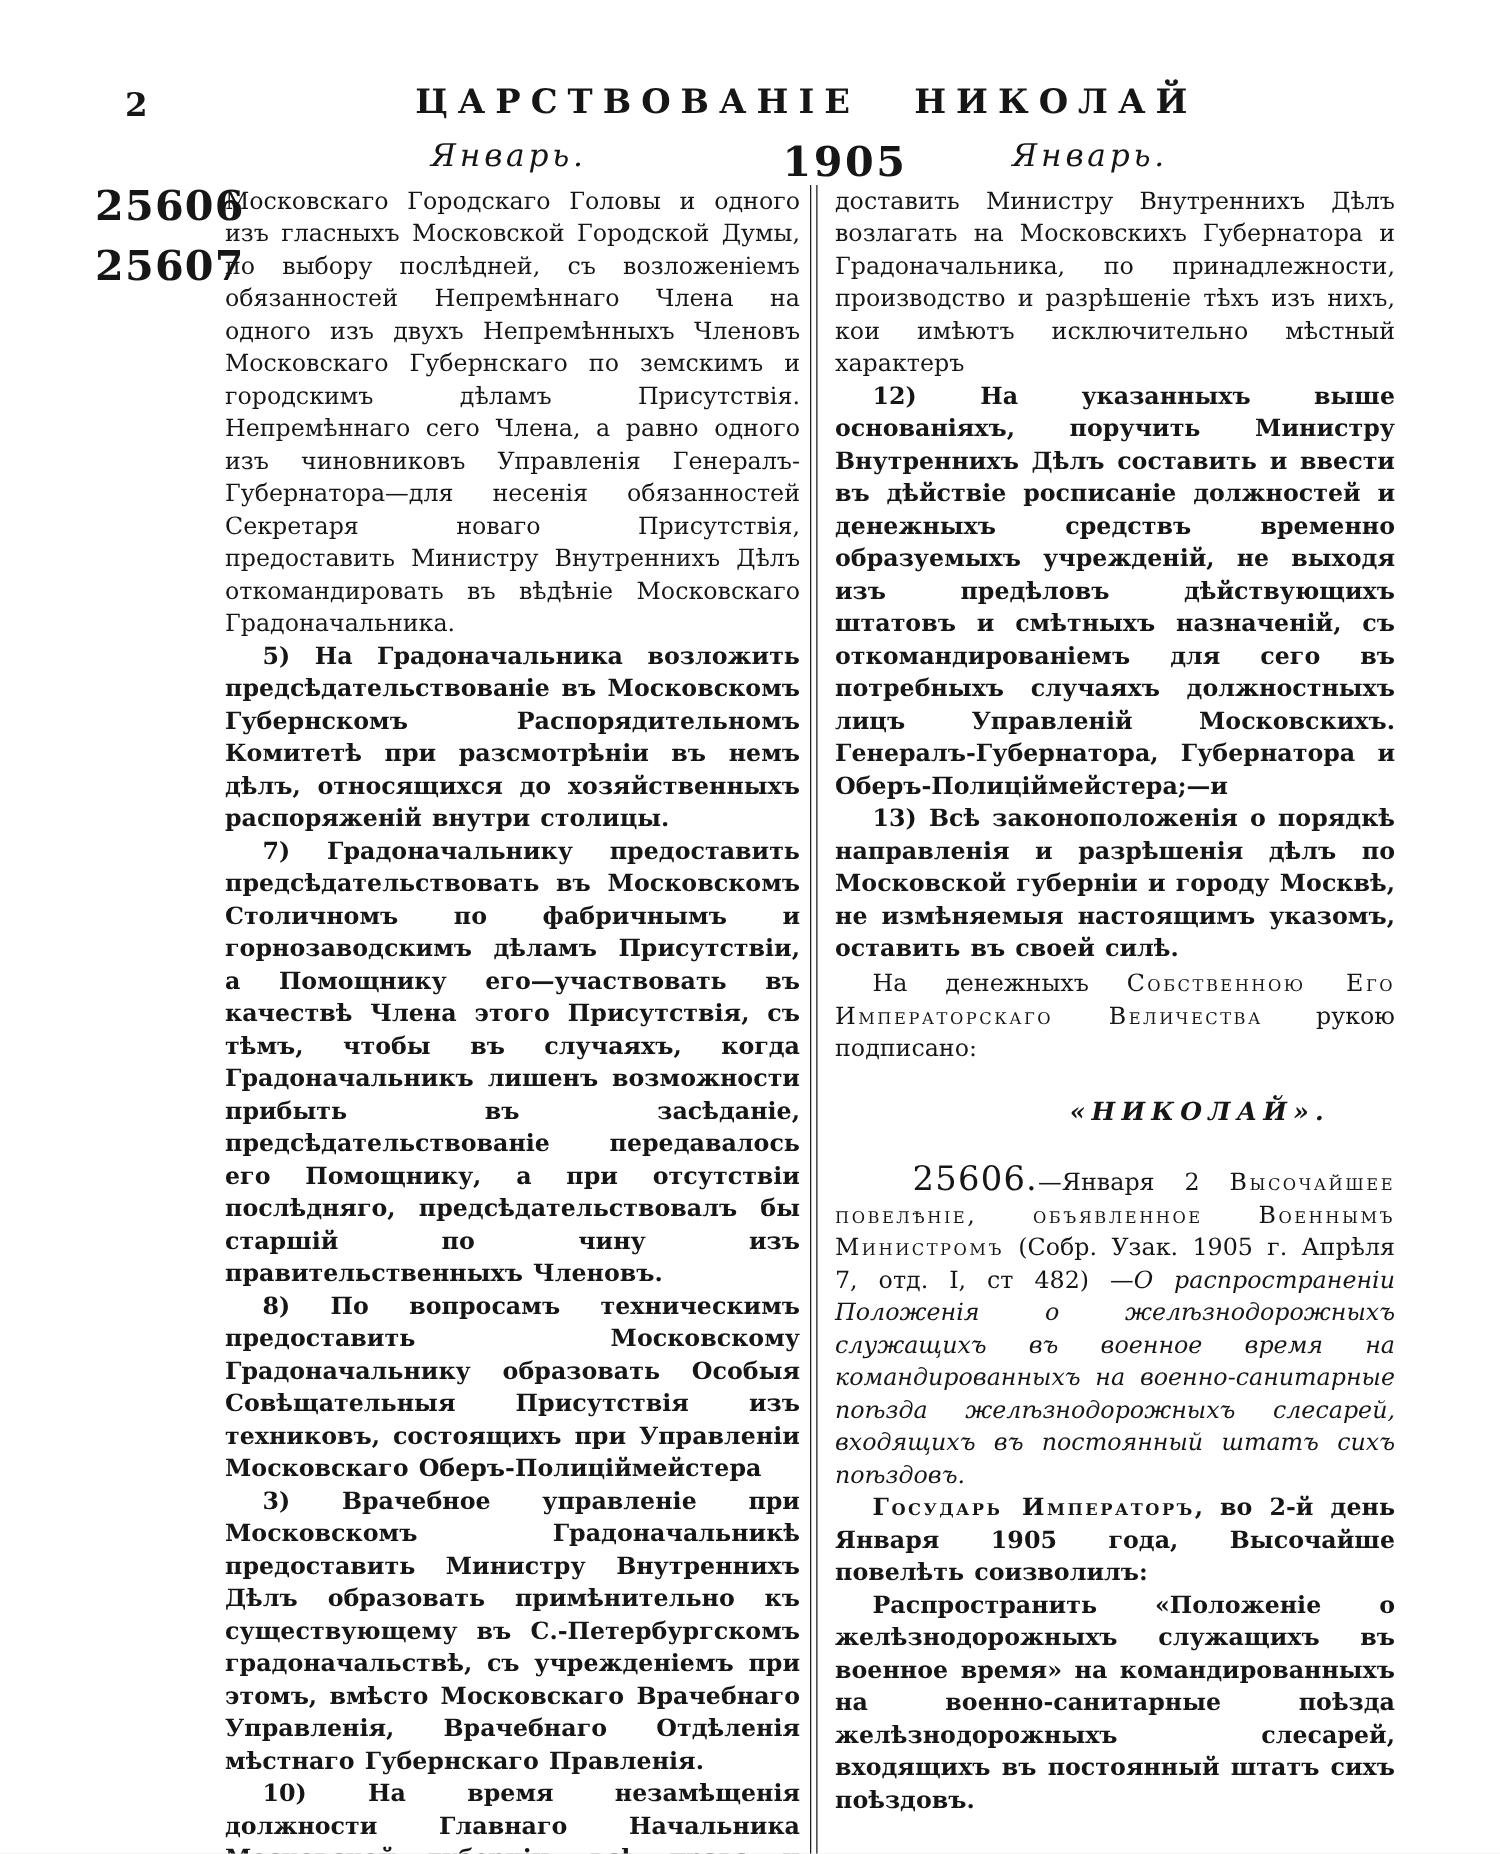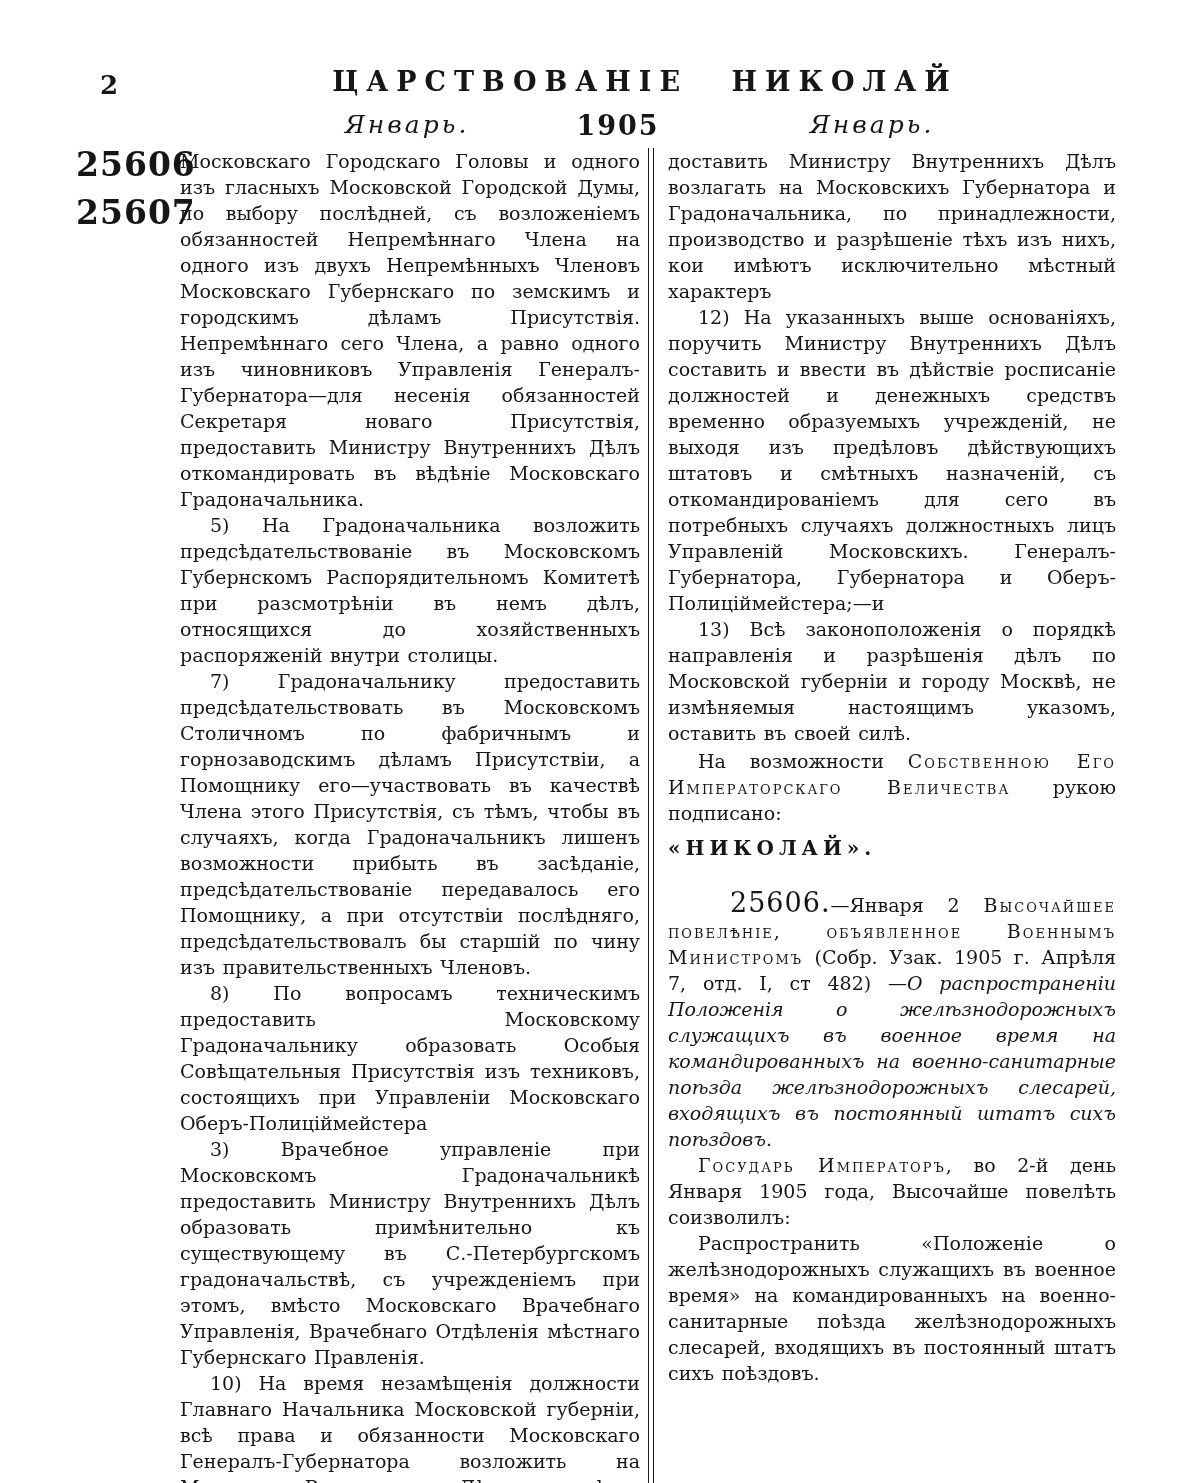--- a/index.html
+++ b/index.html
@@ -23,21 +23,21 @@
     transform: translateX(-50%);
     font-size: 27px; font-weight: 600;
     letter-spacing: 8px; word-spacing: 26px;
     white-space: nowrap;
   }
   .sub-left, .sub-year, .sub-right {
     position: absolute; top: 110px; transform: translateX(-50%);
     white-space: nowrap;
   }
   .sub-left  { left: 407px; font-style: italic; font-size: 25px; letter-spacing: 3px; }
-  .sub-year  { left: 618px; font-size: 27px; font-weight: 600; letter-spacing: 2px; }
+  .sub-year  { left: 676px; font-size: 33px; font-weight: 600; letter-spacing: 2px; }
   .sub-right { left: 872px; font-style: italic; font-size: 25px; letter-spacing: 3px; }
   
   .margin-num {
     position: absolute; left: 76px;
     font-size: 33px; font-weight: 700; letter-spacing: 1px;
     line-height: 1;
   }
   .margin-num.n1 { top: 148px; }
   .margin-num.n2 { top: 196px; }
   
@@ -48,29 +48,29 @@
   }
   .col { font-size: 19px; line-height: 26px; }
   .col-left  { width: 460px; }
   .col-right { flex: 1; padding-left: 14px; }
   .divider {
     width: 4px; margin-left: 8px;
     border-left: 1.5px solid #1b1b1b;
     border-right: 1.5px solid #1b1b1b;
   }
   p { margin: 0; text-align: justify; word-spacing: 1.5px; }
-  .indent { text-indent: 30px; }
+  .indent { text-indent: 30px; font-weight: bold; }
   .sc { font-variant: small-caps; letter-spacing: 2px; }
   .it { font-style: italic; }
   .attestation { text-indent: 30px; margin-top: 2px; }
   .signature {
-    padding-right: 52px;
-    font-weight: 600;
+    text-align: right; padding-right: 52px;
+    font-style: italic; font-weight: 600;
     font-size: 20px; letter-spacing: 5px;
-    margin-top: 9px;
+    margin-top: 24px;
   }
   .entry { text-indent: 30px; margin-top: 28px; }
   .entry-num { font-size: 27px; font-weight: 400; line-height: 1; letter-spacing: 1px; margin-left: 32px; }
 </style>
 </head>
 <body>
 
 <div class="page">
 
   <span class="page-num">2</span>
@@ -94,21 +94,21 @@
 
     </div>
 
     <div class="divider"></div>
 
     <div class="col col-right">
       <p>доставить Министру Внутреннихъ Дѣлъ возлагать на Московскихъ Губернатора и Градоначальника, по принадлежности, производство и разрѣшеніе тѣхъ изъ нихъ, кои имѣютъ исключительно мѣстный характеръ</p>
       <p class="indent">12) На указанныхъ выше основаніяхъ, поручить Министру Внутреннихъ Дѣлъ составить и ввести въ дѣйствіе росписаніе должностей и денежныхъ средствъ временно образуемыхъ учрежденій, не выходя изъ предѣловъ дѣйствующихъ штатовъ и смѣтныхъ назначеній, съ откомандированіемъ для сего въ потребныхъ случаяхъ должностныхъ лицъ Управленій Московскихъ. Генералъ-Губернатора, Губернатора и Оберъ-Полиціймейстера;—и</p>
       <p class="indent">13) Всѣ законоположенія о порядкѣ направленія и разрѣшенія дѣлъ по Московской губерніи и городу Москвѣ, не измѣняемыя настоящимъ указомъ, оставить въ своей силѣ.</p>
 
-      <p class="attestation"><span>На возможности </span><span class="sc">Собственною Его Императорскаго Величества</span><span> рукою подписано:</span></p>
+      <p class="attestation"><span>На денежныхъ </span><span class="sc">Собственною Его Императорскаго Величества</span><span> рукою подписано:</span></p>
 
       <p class="signature">«НИКОЛАЙ».</p>
 
       <p class="entry"><span class="entry-num">25606.</span><span>—Января 2 </span><span class="sc">Высочайшее повелѣніе, объявленное Военнымъ Министромъ</span><span> (Собр. Узак. 1905 г. Апрѣля 7, отд. I, ст 482) —</span><span class="it">О распространеніи Положенія о желѣзнодорожныхъ служащихъ въ военное время на командированныхъ на военно-санитарные поѣзда желѣзнодорожныхъ слесарей, входящихъ въ постоянный штатъ сихъ поѣздовъ.</span></p>
 
       <p class="indent"><span class="sc">Государь Императоръ</span><span>, во 2-й день Января 1905 года, Высочайше повелѣть соизволилъ:</span></p>
 
       <p class="indent">Распространить «Положеніе о желѣзнодорожныхъ служащихъ въ военное время» на командированныхъ на военно-санитарные поѣзда желѣзнодорожныхъ слесарей, входящихъ въ постоянный штатъ сихъ поѣздовъ.</p>
 
     </div>

